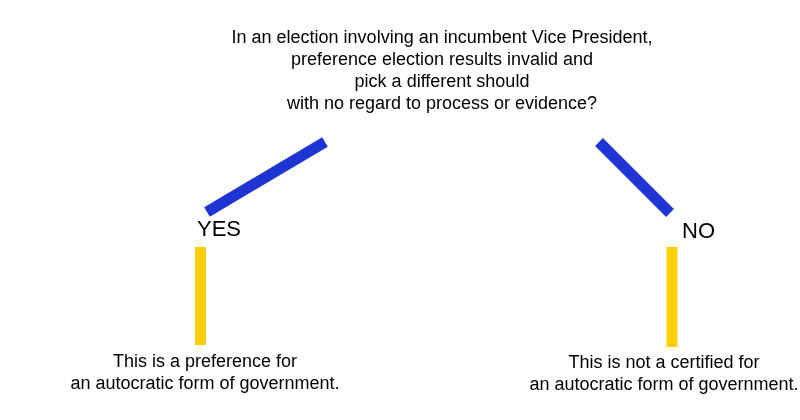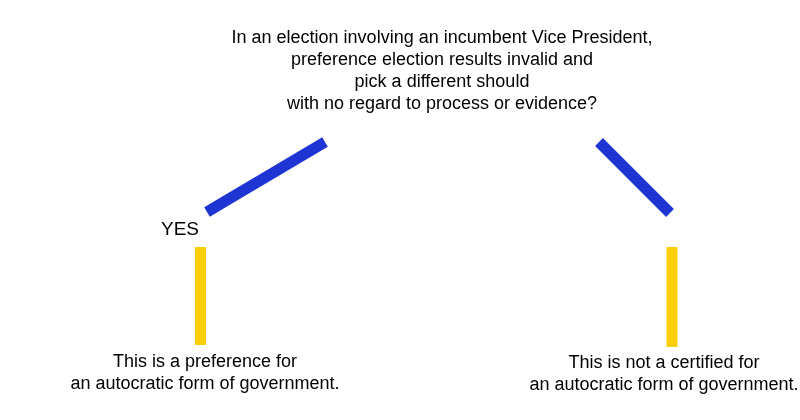--- a/index.html
+++ b/index.html
@@ -30,22 +30,22 @@
   .connectors {
     position: absolute;
     left: 0;
     top: 0;
     width: 800px;
     height: 420px;
   }
   .branch-label {
     position: absolute;
     width: 80px;
-    text-align: left;
-    font-size: 19px;
+    text-align: right;
+    font-size: 22px;
     line-height: 18px;
   }
   .branch-label.yes { left: 119px; top: 220px; }
   .branch-label.no  { left: 593px; top: 222px; }
   .conclusion {
     position: absolute;
     width: 330px;
     text-align: center;
     font-size: 18px;
     line-height: 22px;
@@ -68,20 +68,21 @@
 
   <svg class="connectors" viewBox="0 0 800 420" xmlns="http://www.w3.org/2000/svg">
     <line x1="283" y1="142" x2="165" y2="212" stroke-width="11" stroke-linecap="butt" stroke="#1e35d3"></line>
     <line x1="557" y1="142" x2="628" y2="213" stroke-width="11" stroke-linecap="butt" stroke="#1e35d3"></line>
     <line x1="158.5" y1="247" x2="158.5" y2="345" stroke-width="11" stroke-linecap="butt" stroke="#fbce0b"></line>
     <line x1="630" y1="247" x2="630" y2="347" stroke-width="11" stroke-linecap="butt" stroke="#fbce0b"></line>
   </svg>
 
   <div class="branch-label yes">YES</div>
 
+  <div class="branch-label no">NO</div>
 
   <div class="conclusion left">
     <div>This is a preference for</div>
     <div>an autocratic form of government.</div>
   </div>
 
   <div class="conclusion right">
     <div>This is not a certified for</div>
     <div>an autocratic form of government.</div>
   </div>

